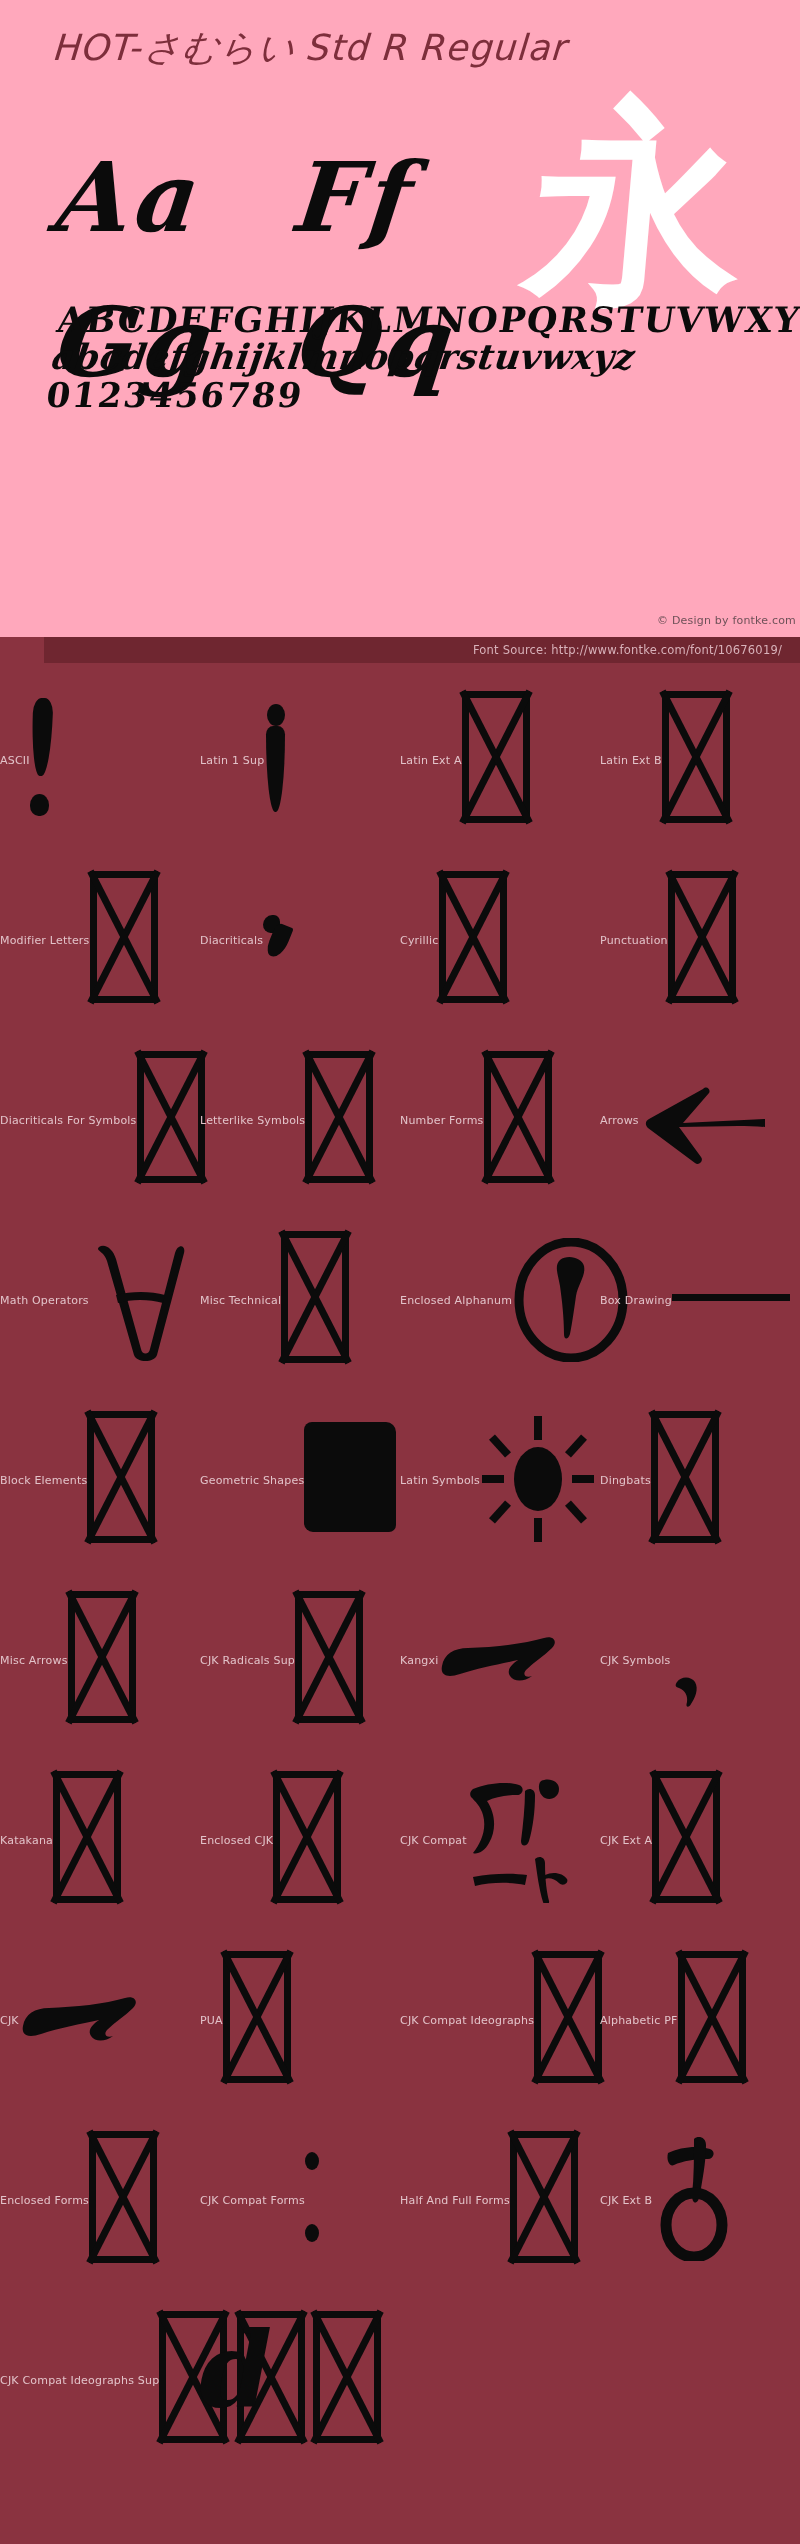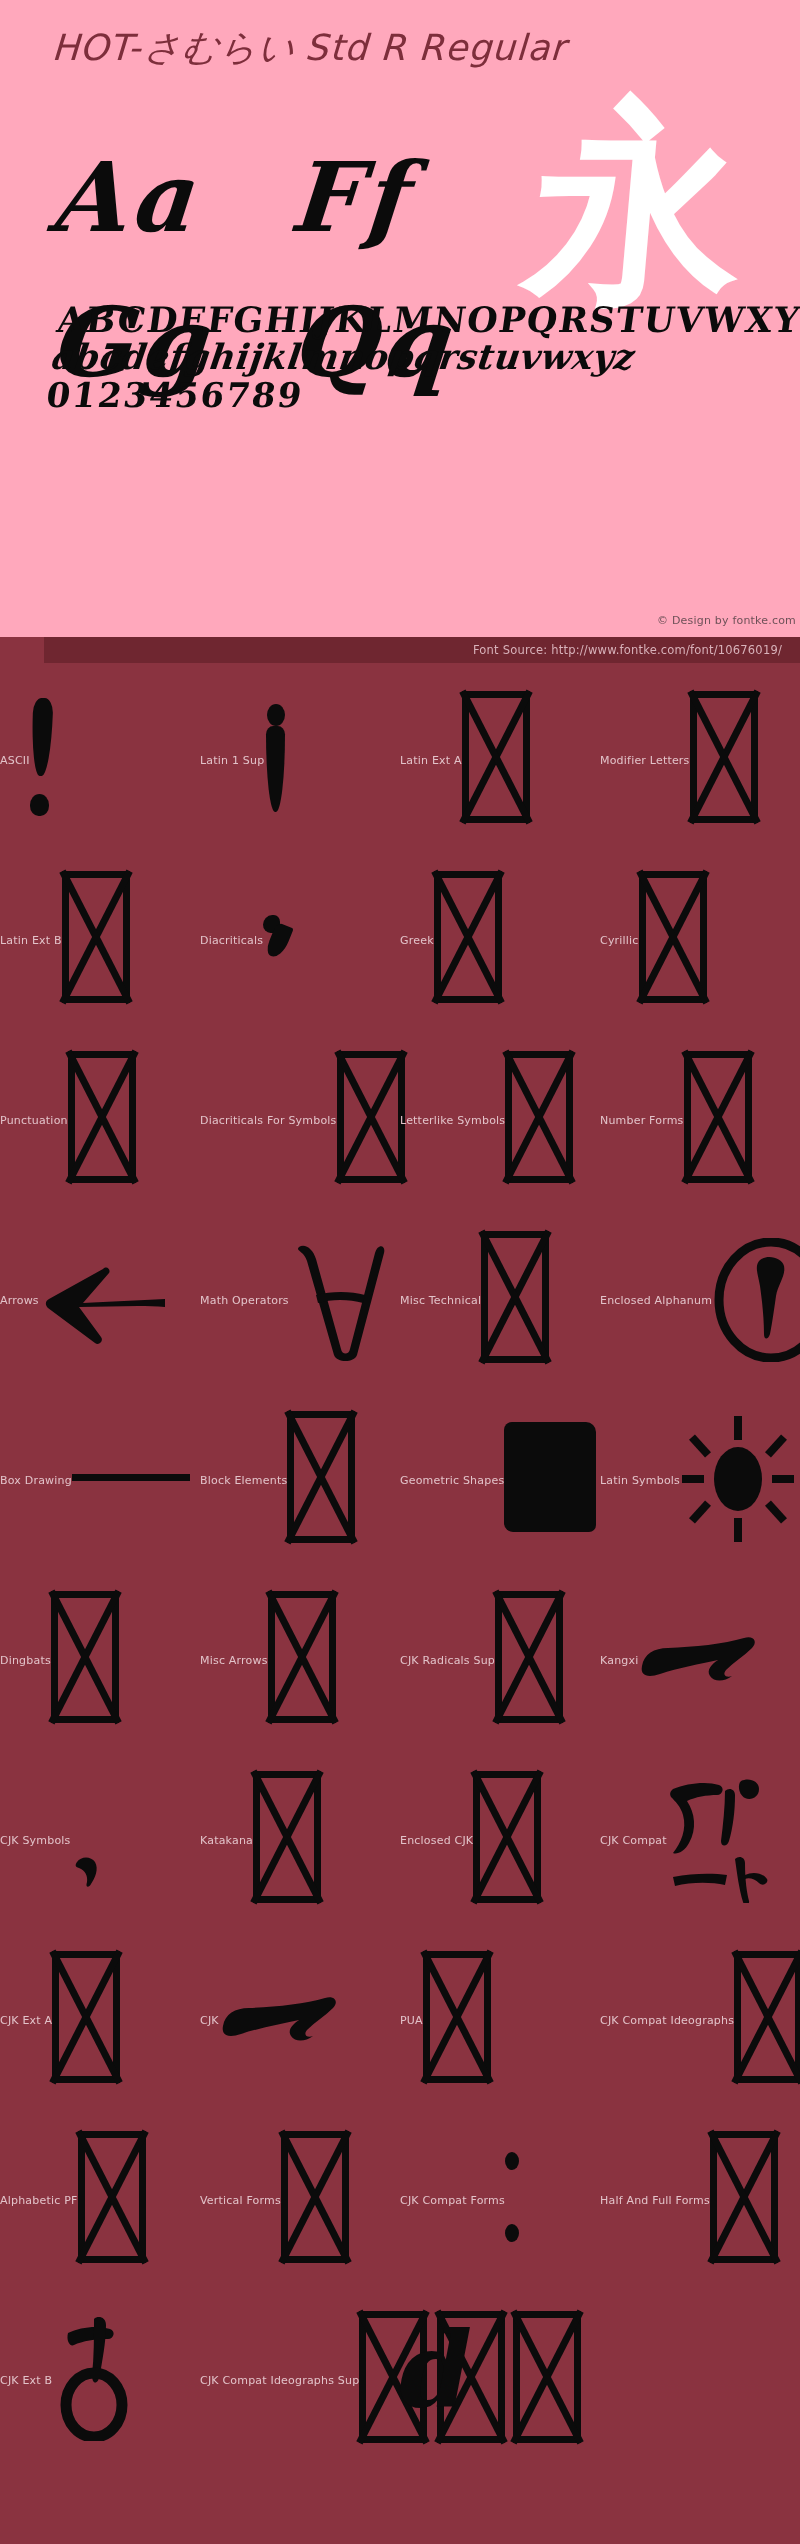--- a/index.html
+++ b/index.html
@@ -339,44 +339,38 @@
             </span>
           </div>
         </div>
         <div class="block-cell">
           <div class="block-label">Latin Ext A</div>
           <div class="block-art">
             <span class="notdef"></span>
           </div>
         </div>
         <div class="block-cell">
+          <div class="block-label">Latin Ext B</div>
+          <div class="block-art">
+            <span class="notdef"></span>
+          </div>
+        </div>
+        <div class="block-cell">
           <div class="block-label">Modifier Letters</div>
-          <div class="block-art">
-            <span class="notdef"></span>
-          </div>
-        </div>
-        <div class="block-cell">
-          <div class="block-label">Latin Ext B</div>
           <div class="block-art">
             <span class="notdef"></span>
           </div>
         </div>
         <div class="block-cell">
           <div class="block-label">Diacriticals</div>
           <div class="block-art">
             <span class="comma-stroke">
               <span class="c1"></span>
               <span class="c2"></span>
             </span>
-          </div>
-        </div>
-        <div class="block-cell">
-          <div class="block-label">Greek</div>
-          <div class="block-art">
-            <span class="notdef"></span>
           </div>
         </div>
         <div class="block-cell">
           <div class="block-label">Cyrillic</div>
           <div class="block-art">
             <span class="notdef"></span>
           </div>
         </div>
         <div class="block-cell">
           <div class="block-label">Punctuation</div>
@@ -553,21 +547,21 @@
             <span class="notdef"></span>
           </div>
         </div>
         <div class="block-cell">
           <div class="block-label">Alphabetic PF</div>
           <div class="block-art">
             <span class="notdef"></span>
           </div>
         </div>
         <div class="block-cell">
-          <div class="block-label">Vertical Forms</div>
+          <div class="block-label">Enclosed Forms</div>
           <div class="block-art">
             <span class="notdef"></span>
           </div>
         </div>
         <div class="block-cell">
           <div class="block-label">CJK Compat Forms</div>
           <div class="block-art">
             <span class="cjk-dots">
               <span class="cjk-dot"></span>
               <span class="cjk-dot"></span>

